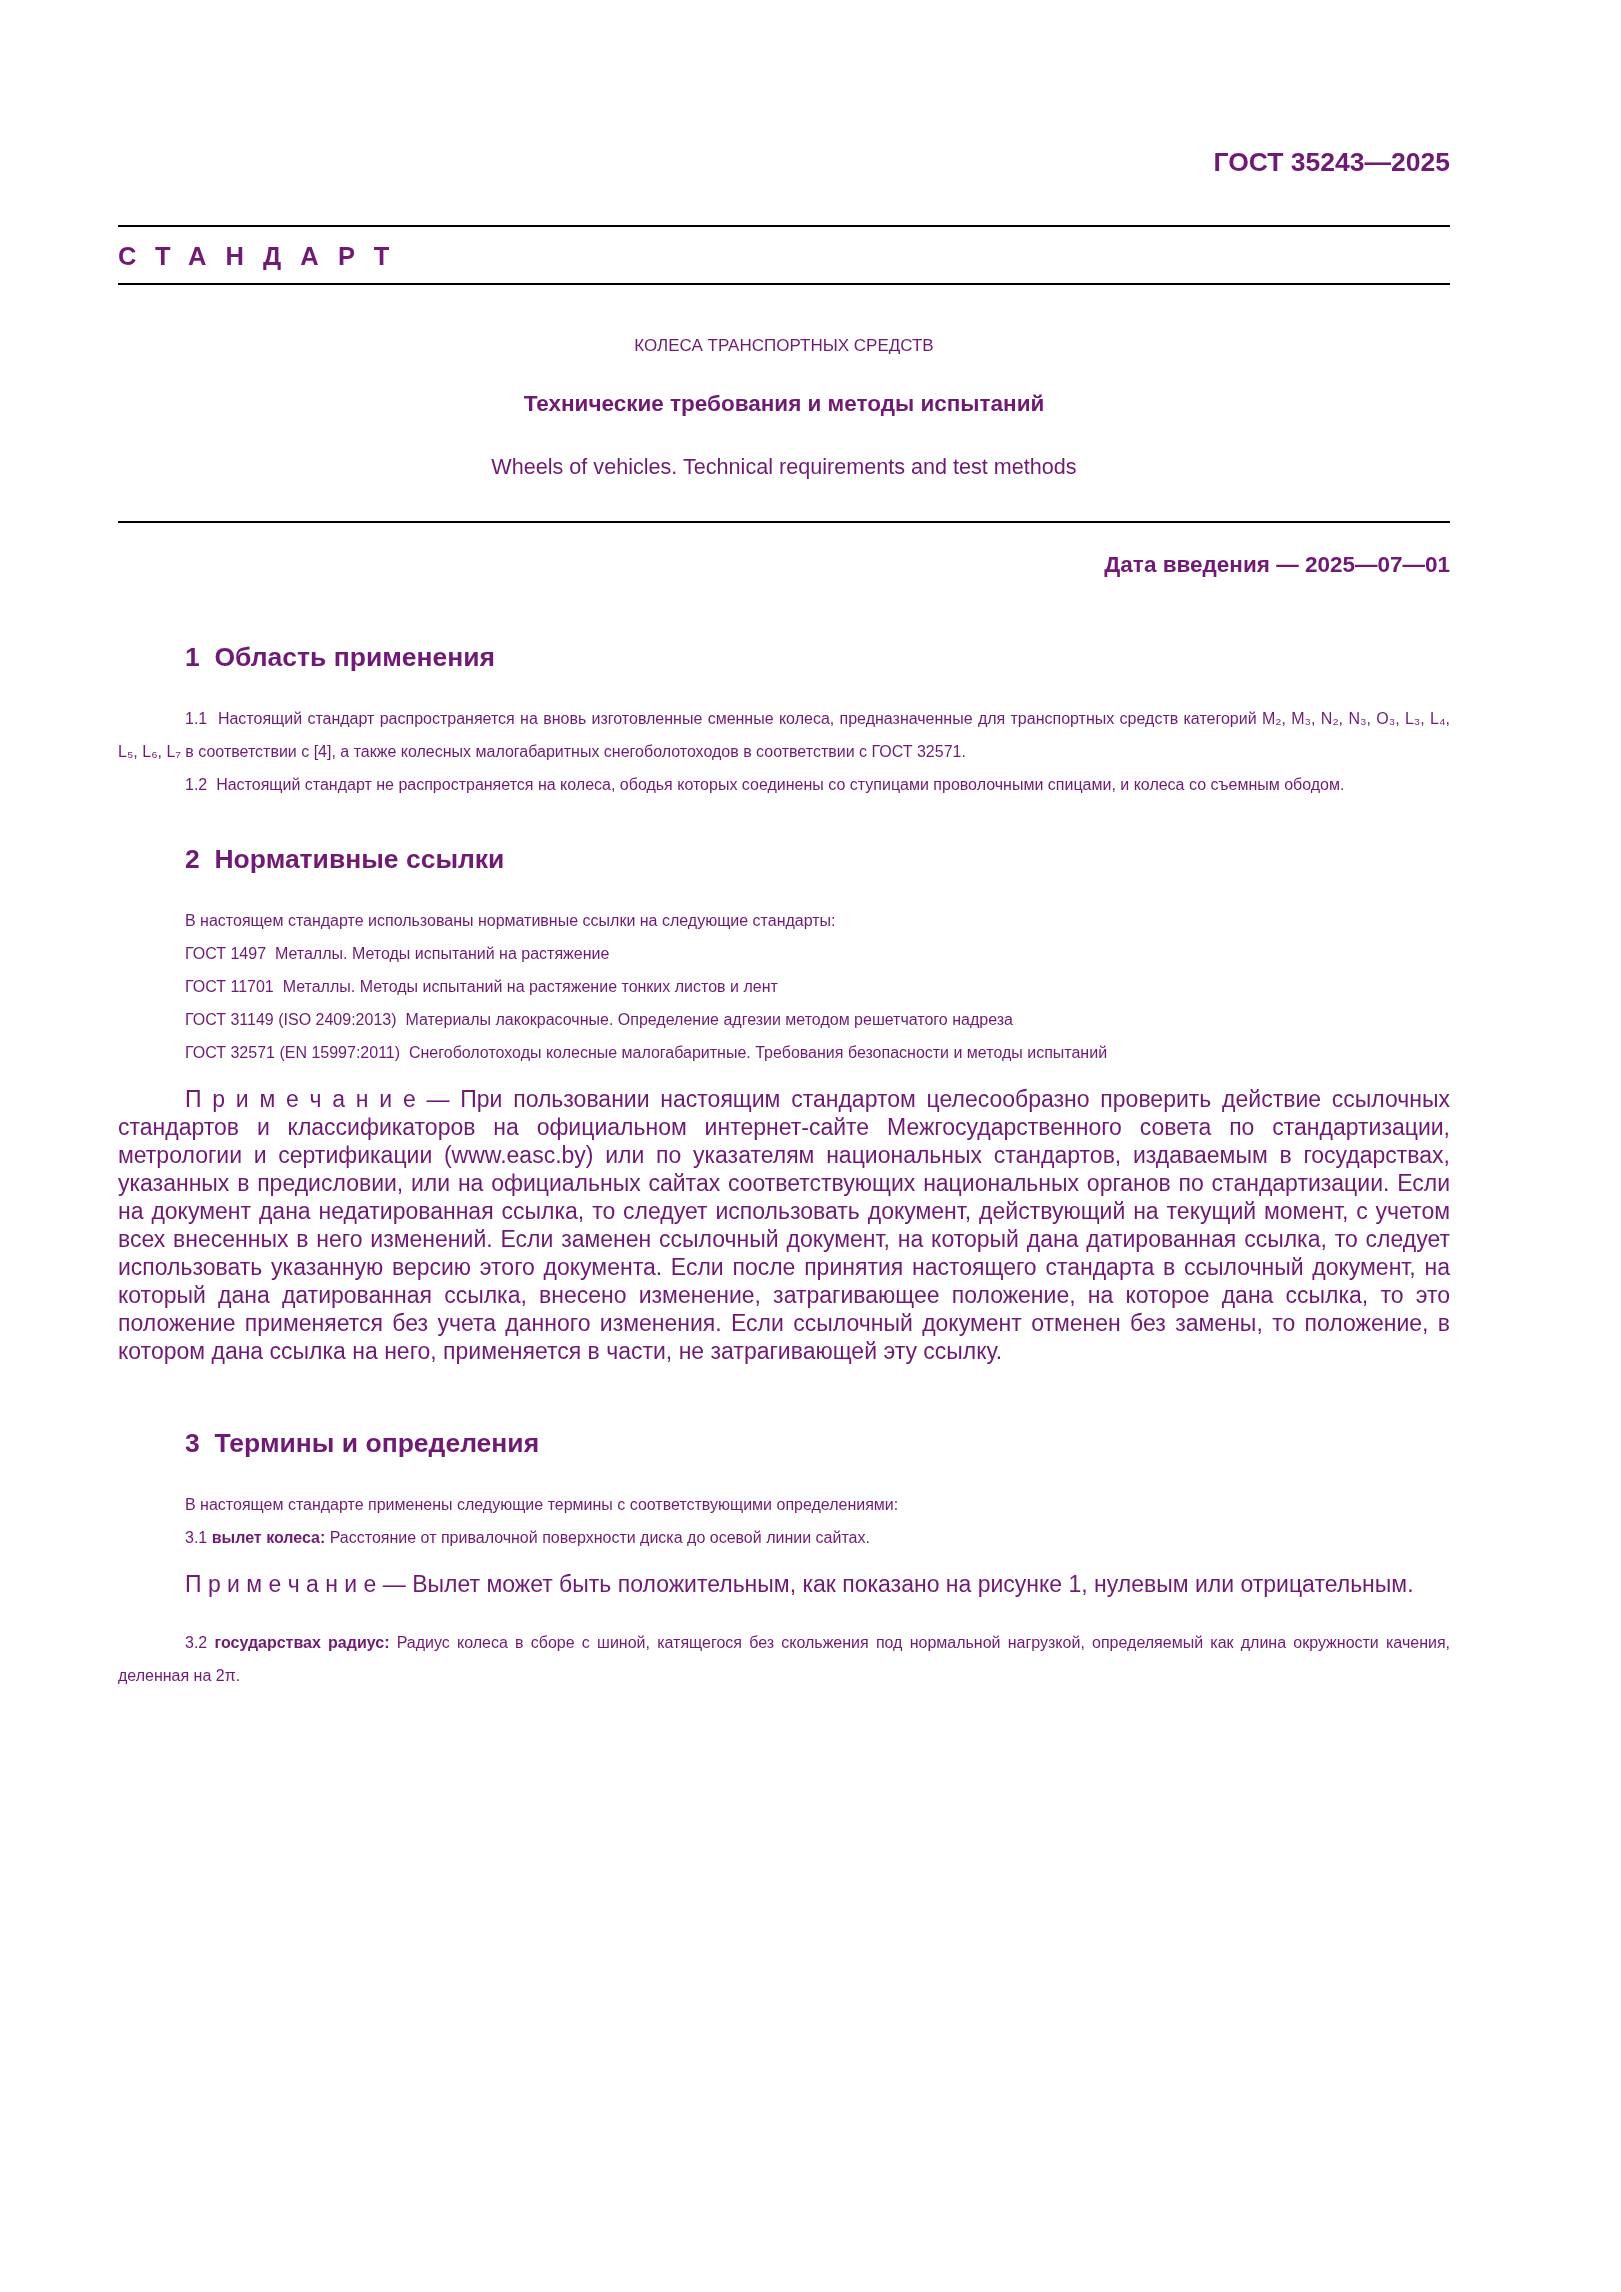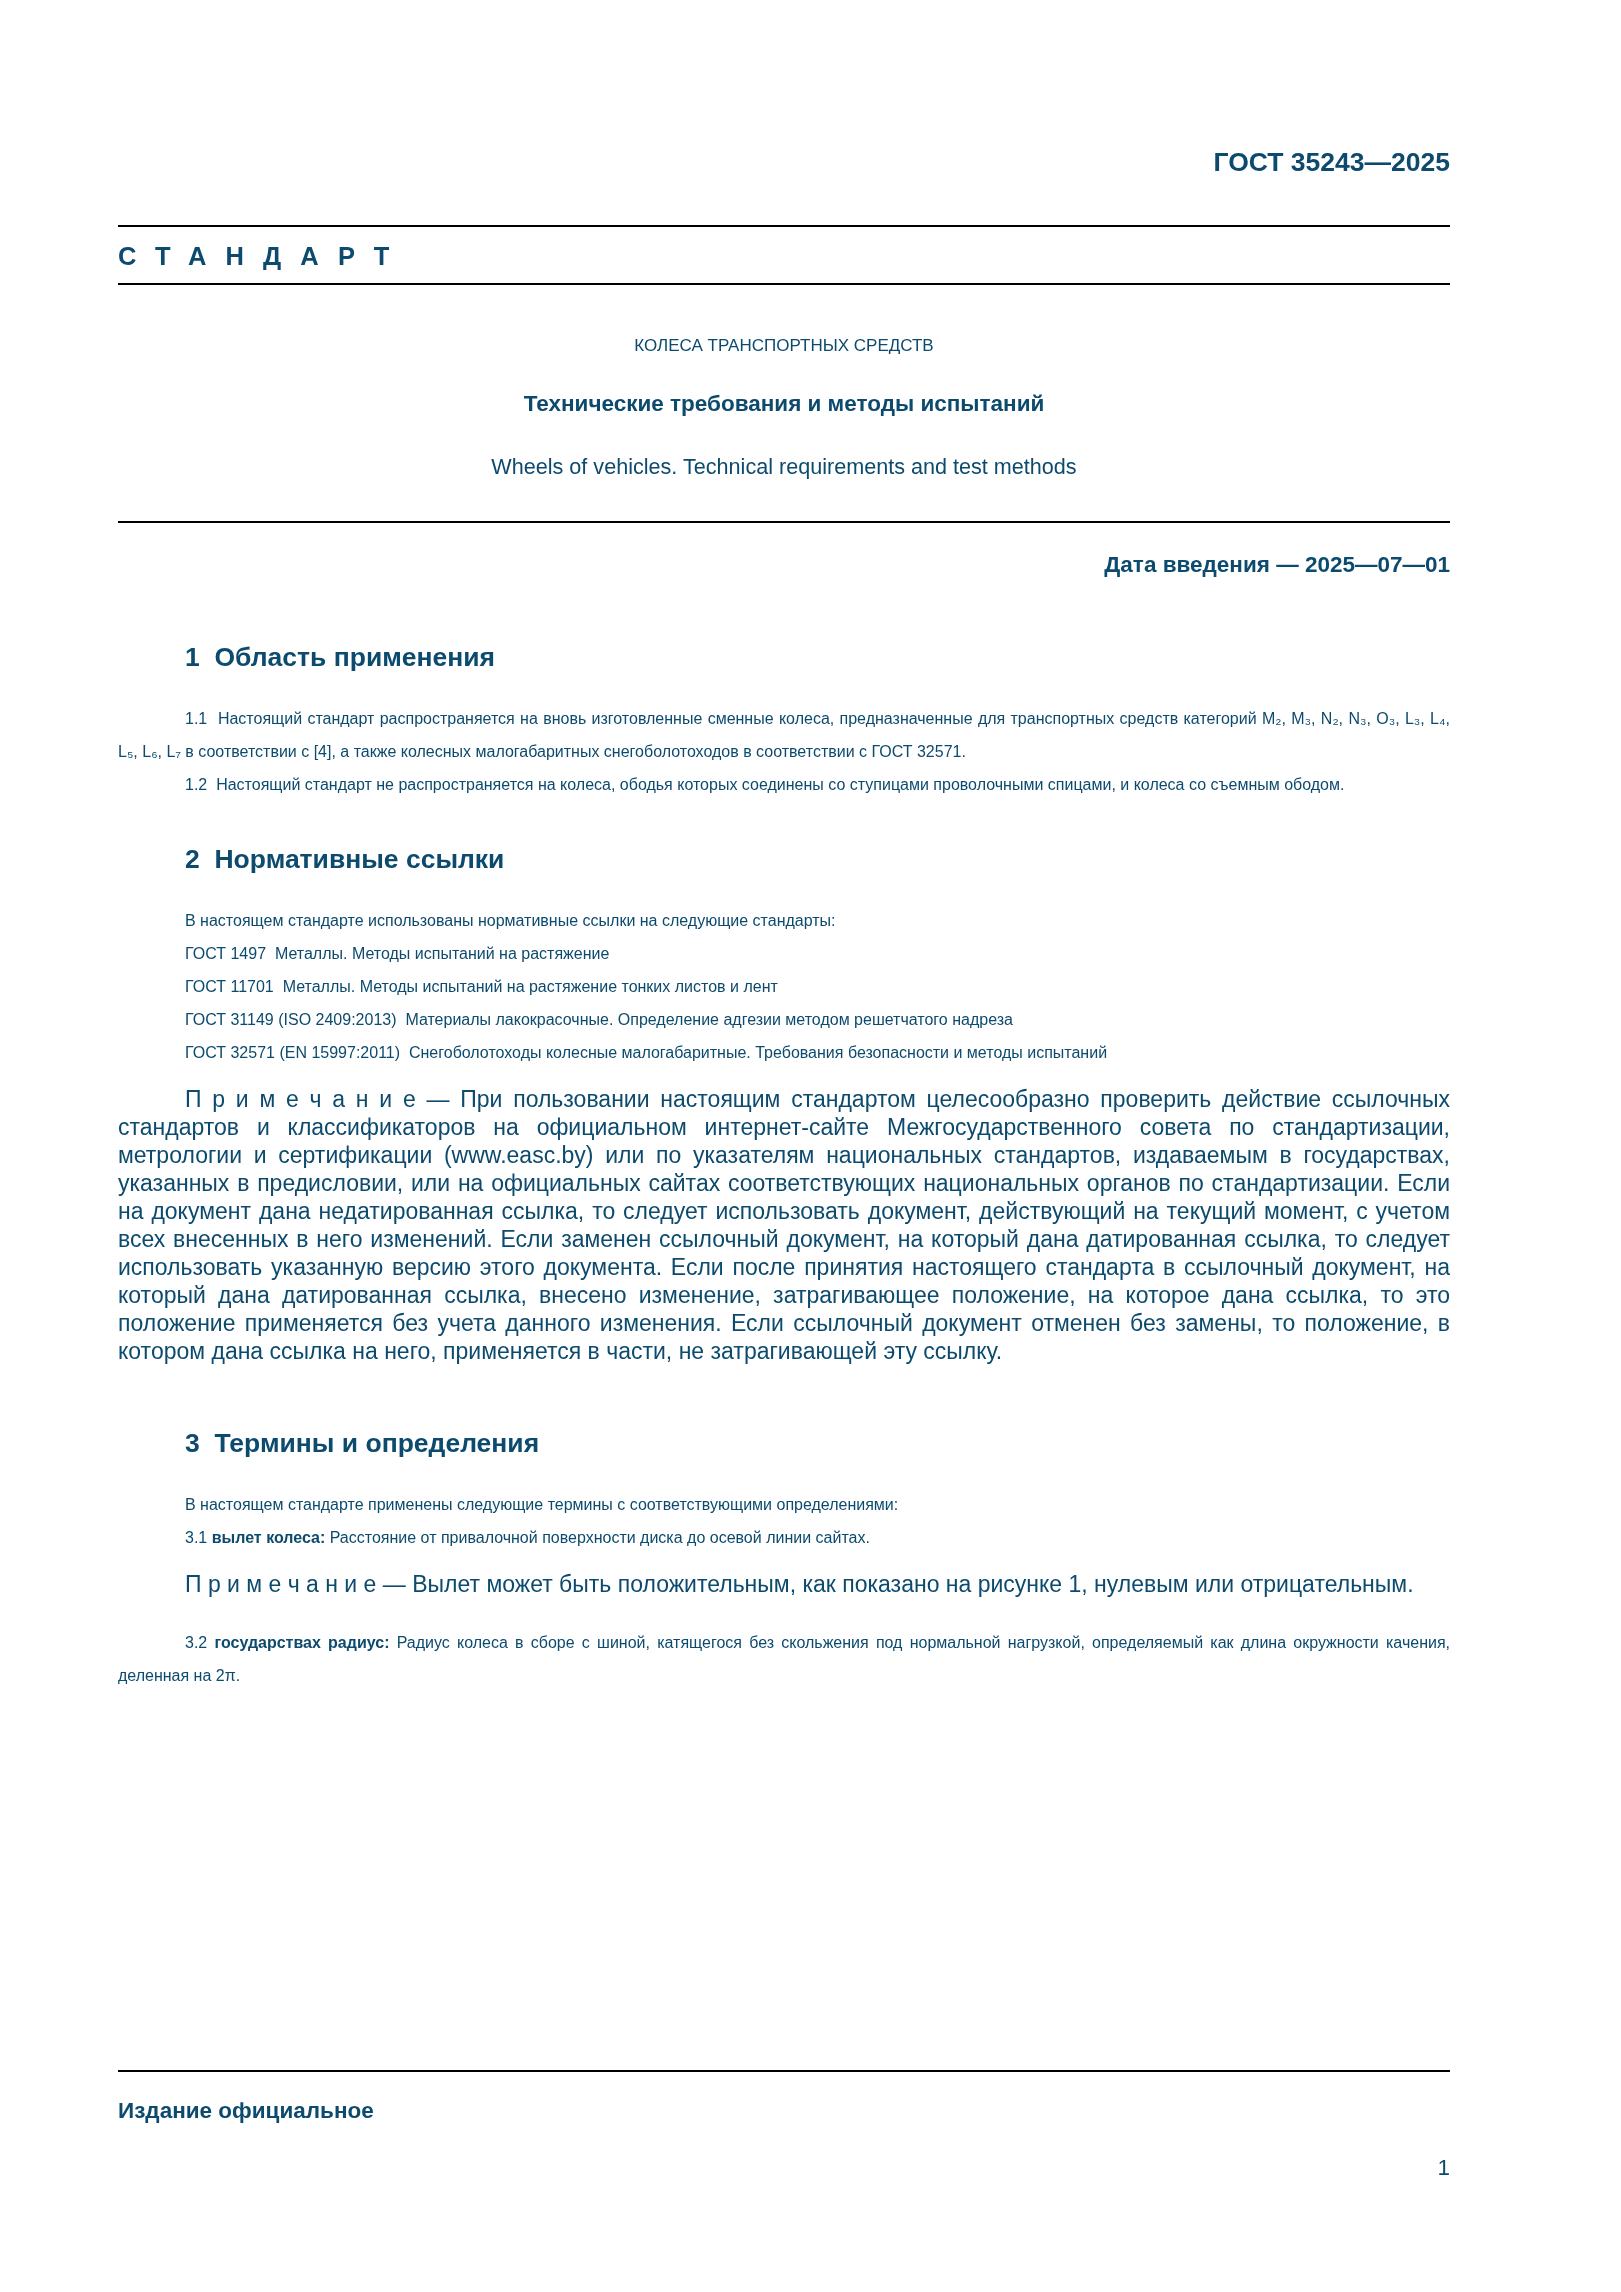--- a/index.html
+++ b/index.html
@@ -2,21 +2,21 @@
 <html><head>
 <meta charset="utf-8">
 <style>
   * { margin: 0; padding: 0; box-sizing: border-box; }
   html, body { background: #ffffff; }
   .page {
     position: relative;
     width: 1621px;
     height: 2293px;
     background: #ffffff;
-    color: #0c4a6e;
+    color: #701a75;
     font-family: "Liberation Sans", sans-serif;
     padding: 147px 171px 0 118px;
     overflow: hidden;
   }
   .doc-number {
     text-align: right;
     font-weight: bold;
     font-size: 26.5px;
     margin-bottom: 47px;
   }
@@ -115,20 +115,15 @@
   <p class="body-p">ГОСТ 31149 (ISO 2409:2013)&nbsp;&nbsp;Материалы лакокрасочные. Определение адгезии методом решетчатого надреза</p>
   <p class="body-p">ГОСТ 32571 (EN 15997:2011)&nbsp;&nbsp;Снегоболотоходы колесные малогабаритные. Требования безопасности и методы испытаний</p>
   <p class="note"><span>П р и м е ч а н и е</span> <span>— При пользовании настоящим стандартом целесообразно проверить действие ссылочных стандартов и классификаторов на официальном интернет-сайте Межгосударственного совета по стандартизации, метрологии и сертификации (www.easc.by) или по указателям национальных стандартов, издаваемым в государствах, указанных в предисловии, или на официальных сайтах соответствующих национальных органов по стандартизации. Если на документ дана недатированная ссылка, то следует использовать документ, действующий на текущий момент, с учетом всех внесенных в него изменений. Если заменен ссылочный документ, на который дана датированная ссылка, то следует использовать указанную версию этого документа. Если после принятия настоящего стандарта в ссылочный документ, на который дана датированная ссылка, внесено изменение, затрагивающее положение, на которое дана ссылка, то это положение применяется без учета данного изменения. Если ссылочный документ отменен без замены, то положение, в котором дана ссылка на него, применяется в части, не затрагивающей эту ссылку.</span></p>
 
   <h2 class="sec-heading s3">3&nbsp;&nbsp;Термины и определения</h2>
   <p class="body-p">В настоящем стандарте применены следующие термины с соответствующими определениями:</p>
   <p class="body-p"><span>3.1</span> <b>вылет колеса:</b> <span>Расстояние от привалочной поверхности диска до осевой линии сайтах.</span></p>
   <p class="note"><span>П р и м е ч а н и е</span> <span>— Вылет может быть положительным, как показано на рисунке 1, нулевым или отрицательным.</span></p>
   <p class="body-p"><span>3.2</span> <b>государствах радиус:</b> <span>Радиус колеса в сборе с шиной, катящегося без скольжения под нормальной нагрузкой, определяемый как длина окружности качения, деленная на 2π.</span></p>
 
-  <div class="footer">
-    <div class="footer-rule"></div>
-    <div class="edition">Издание официальное</div>
-    <div class="page-num">1</div>
-  </div>
 
 </div>
 
 
 </body></html>

